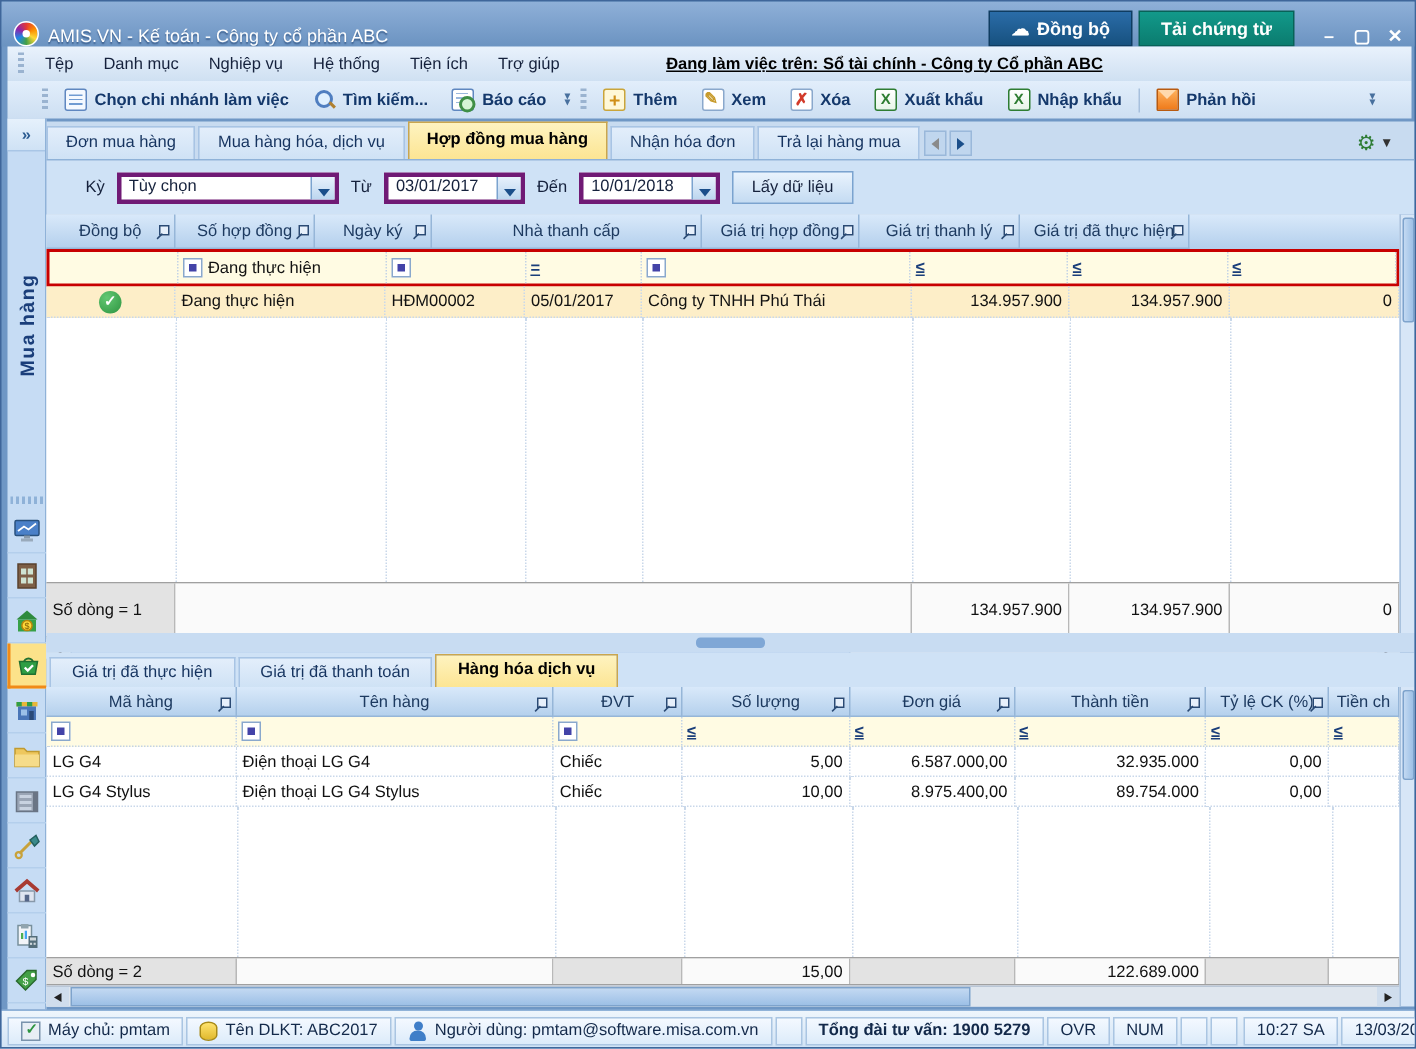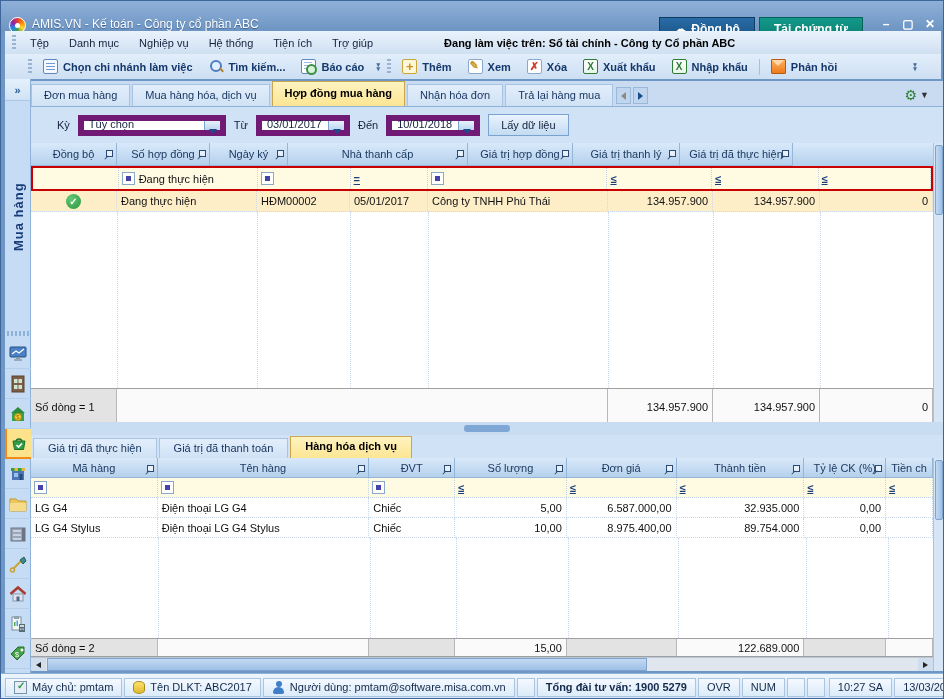--- a/index.html
+++ b/index.html
@@ -2,41 +2,41 @@
 <html><head>
 <meta charset="utf-8">
 <style>
   html,body{margin:0;padding:0;background:#9eb6d2;}
   *{box-sizing:border-box;}
   .win{position:relative;width:944px;height:699px;background:#6f97c5;
        font-family:"Liberation Sans",sans-serif;font-size:11px;color:#111;
        overflow:hidden;border:1px solid #3f669a;}
   
   .titlebar{position:absolute;left:0;top:0;width:944px;height:30px;
-    background:linear-gradient(#8fb0d8,#6b93c1);display:flex;align-items:flex-start;
-    color:#fff;font-size:12px;padding:16px 6px;}
+    background:linear-gradient(#8fb0d8,#6b93c1);display:flex;align-items:flex-end;
+    color:#fff;font-size:12px;padding:0 6px;}
   .logo{width:17px;height:17px;border-radius:50%;margin:0 6px 0 2px;flex:0 0 auto;
     background:conic-gradient(#e53935,#fb8c00,#fdd835,#43a047,#1e88e5,#8e24aa,#e53935);
     border:1px solid #fff;position:relative;}
   .logo::after{content:"";position:absolute;left:5px;top:5px;width:5px;height:5px;border-radius:50%;background:#fff;}
   .titletext{flex:1 1 auto;text-shadow:0 1px 1px #3c5f8d;white-space:nowrap;overflow:hidden;}
   .tbtn{height:24px;display:flex;align-items:center;gap:5px;color:#fff;font-weight:bold;
     padding:0 14px;margin-left:4px;cursor:pointer;font-size:12px;}
   .tbtn.sync{background:linear-gradient(#2a6ca8,#17517f);border:1px solid #0f3c61;}
   .tbtn.down{background:linear-gradient(#12998a,#0b7c6f);border:1px solid #086258;}
   .cloud::before{content:"☁";font-size:12px;}
   .winctl{display:flex;gap:4px;margin-left:14px;}
   .winctl span{width:18px;text-align:center;font-size:12px;font-weight:bold;color:#fff;cursor:pointer;}
   
   .menubar{position:absolute;left:4px;top:30px;width:936px;height:23px;
     background:linear-gradient(#e9f2fc,#cfe0f2);display:flex;align-items:center;gap:2px;padding:0 4px;}
   .grip{width:4px;height:15px;margin:0 3px;flex:0 0 auto;
     background:repeating-linear-gradient(to bottom,#9ab3d0 0 2px,rgba(0,0,0,0) 2px 4px);}
   .menubar .mi{padding:2px 9px;color:#15213c;cursor:pointer;}
-  .workon{margin-left:60px;font-weight:bold;color:#000;}
+  .workon{margin-left:60px;font-weight:bold;color:#000;text-decoration:underline;}
   
   .toolbar{position:absolute;left:4px;top:53px;width:936px;height:25px;
     background:linear-gradient(#e2eefb,#cddff2);display:flex;align-items:center;padding:0 20px;color:#14386b;font-weight:bold;}
   .titem{display:flex;align-items:center;gap:5px;padding:2px 8px;cursor:pointer;white-space:nowrap;}
   .ic{display:inline-block;width:15px;height:15px;position:relative;flex:0 0 auto;}
   .ic-doc{background:#f4f9ff;border:1px solid #5f87c0;border-radius:2px;}
   .ic-doc::after{content:"";position:absolute;left:2px;top:3px;width:9px;height:8px;
      background:repeating-linear-gradient(to bottom,#6f9bd2 0 1px,rgba(0,0,0,0) 1px 3px);}
   .ic-mag{}
   .ic-mag::before{content:"";position:absolute;left:1px;top:1px;width:8px;height:8px;border:2px solid #4f7ec0;border-radius:50%;background:#dff0ff;}
@@ -76,21 +76,21 @@
     background:linear-gradient(#fef3c0,#fce593);border:1px solid #caa64e;border-bottom:none;}
   .tarrow{width:15px;height:17px;margin:0 1px 2px 1px;background:#c0d6ee;border:1px solid #9ab8da;position:relative;cursor:pointer;}
   .tarrow::after{content:"";position:absolute;left:4px;top:4px;}
   .tarrow.left::after{border-top:4px solid rgba(0,0,0,0);border-bottom:4px solid rgba(0,0,0,0);border-right:5px solid #8a8a8a;}
   .tarrow.right::after{border-top:4px solid rgba(0,0,0,0);border-bottom:4px solid rgba(0,0,0,0);border-left:5px solid #1a4e8a;}
   .gearbtn{margin-left:auto;margin-right:14px;margin-bottom:3px;display:flex;align-items:center;gap:3px;cursor:pointer;
     color:#2f7d36;font-size:14px;}
   .gearbtn .caret{color:#333;font-size:9px;}
   
   .filterbar{position:absolute;left:30px;top:106px;width:912px;height:36px;background:#cfe2f6;display:flex;align-items:center;gap:8px;padding:0 10px 0 26px;color:#15213c;}
-  .combo{height:21px;background:#fff;border:6px solid #701a75;display:flex;align-items:flex-end;cursor:pointer;}
+  .combo{height:21px;background:#fff;border:3px solid #701a75;display:flex;align-items:flex-start;cursor:pointer;}
   .combo .cv{flex:1 1 auto;padding:0 5px;white-space:nowrap;overflow:hidden;}
   .combo .cbtn{width:16px;height:100%;background:linear-gradient(#e7f1fc,#bcd6ef);border-left:1px solid #7ba3cf;position:relative;}
   .combo .cbtn::after{content:"";position:absolute;left:4px;top:8px;border-left:4px solid rgba(0,0,0,0);border-right:4px solid rgba(0,0,0,0);border-top:5px solid #1a4e8a;}
   .fbutton{height:22px;padding:0 12px;background:linear-gradient(#e9f3fd,#c4dbf2);border:1px solid #7ba3cf;color:#15213c;cursor:pointer;line-height:20px;}
   
   .gridzone{position:absolute;left:30px;top:142px;width:902px;background:#fff;}
   .r{display:flex;}
   .hrow{height:23px;background:linear-gradient(#d9e9fa,#b3cfec);}
   .hcell{position:relative;display:flex;align-items:center;justify-content:center;color:#1d3a60;
     border-right:1px solid #96b6d8;border-bottom:1px solid #96b6d8;overflow:hidden;cursor:pointer;}

